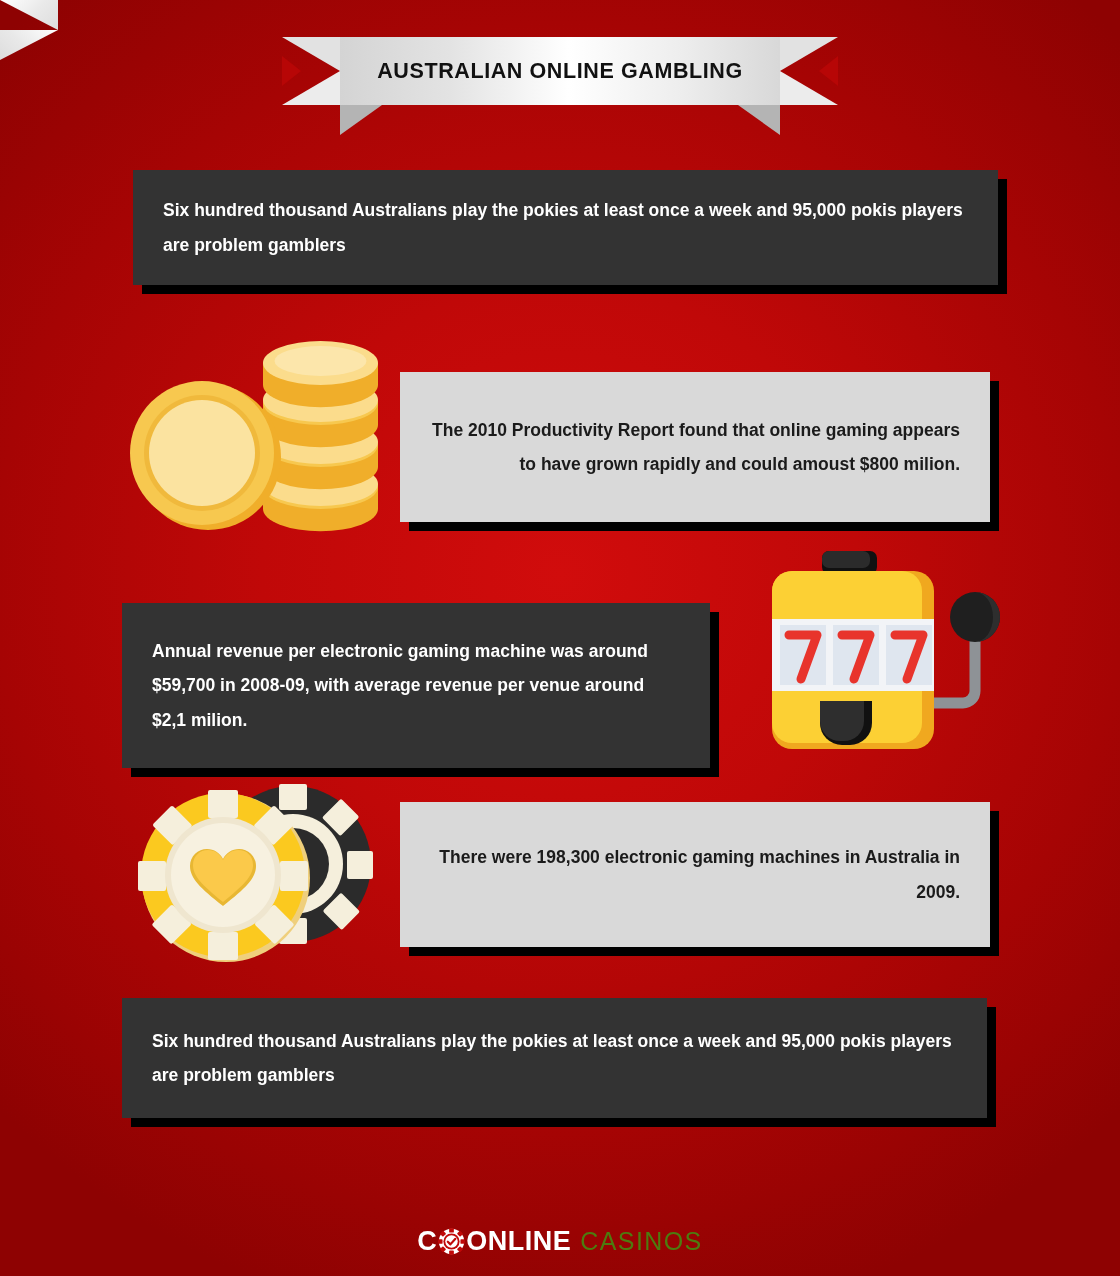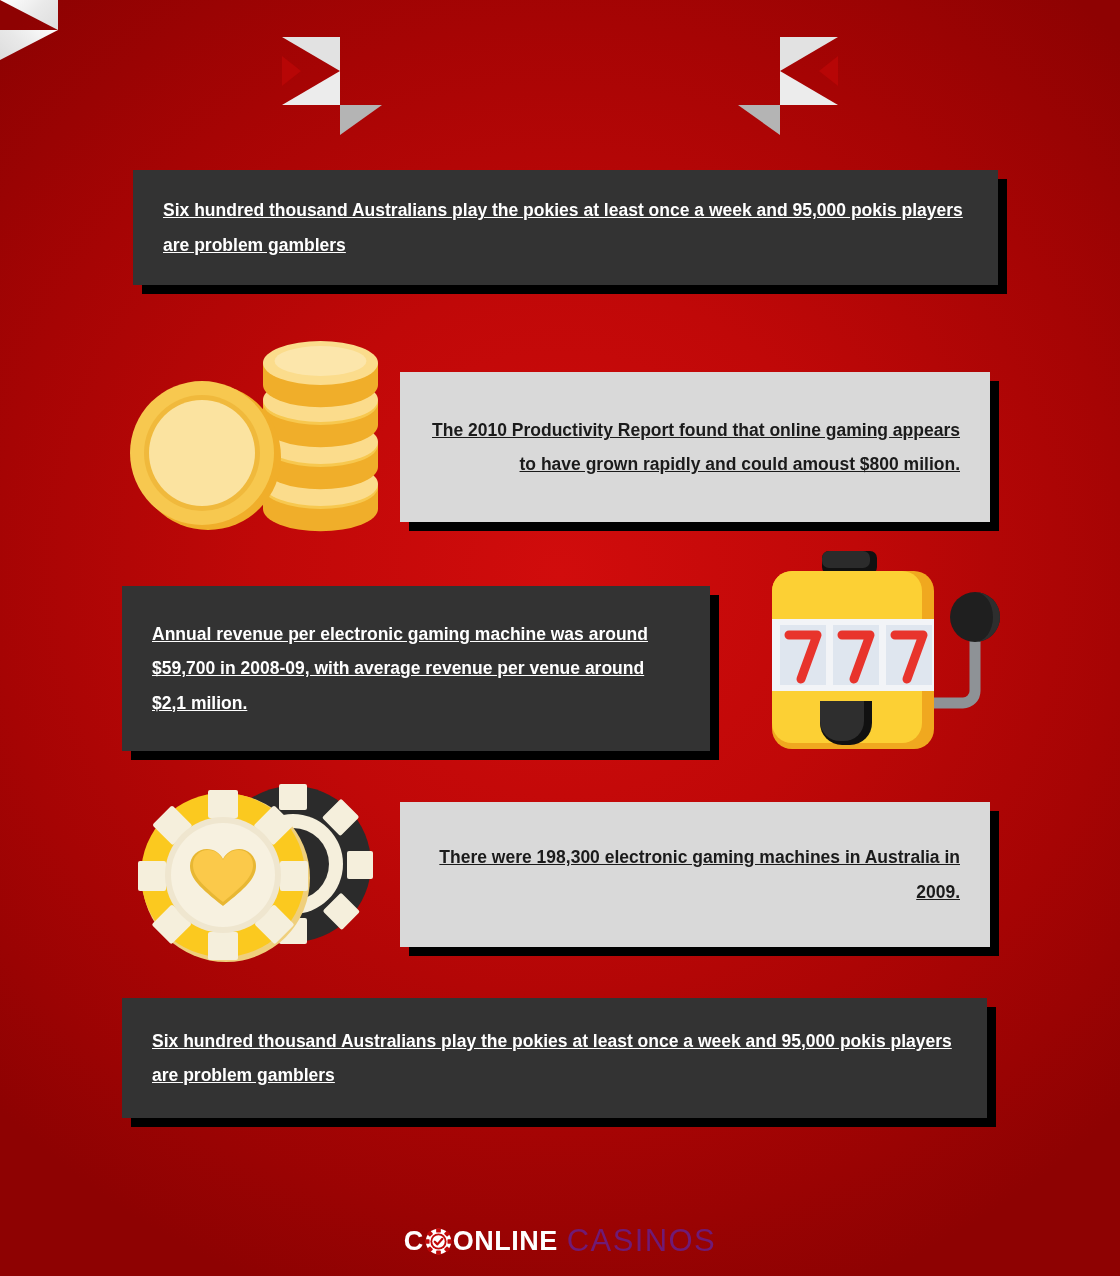--- a/index.html
+++ b/index.html
@@ -84,28 +84,28 @@
   
   .fact-box {
     position:absolute;
     box-shadow: 9px 9px 0 #000;
     display:flex; flex-direction:column; justify-content:center;
     padding:22px 30px;
   }
   .fact-box.dark { background:#333333; }
   .fact-box.light { background:#d9d9d9; }
   .fact-text {
-    font-size:17.5px; font-weight:bold; line-height:1.95;text-decoration:underline;
+    font-size:17.5px; font-weight:bold; line-height:1.95;
   }
   .dark .fact-text { color:#ffffff; }
   .light .fact-text { color:#1b1b1b; text-align:right; }
 
   #box-1 { left:133px; top:170px; width:865px; height:115px; }
   #box-2 { left:400px; top:372px; width:590px; height:150px; padding:26px 30px; }
-  #box-3 { left:122px; top:586px; width:588px; height:165px; }
+  #box-3 { left:122px; top:603px; width:588px; height:165px; }
   #box-4 { left:400px; top:802px; width:590px; height:145px; padding:32px 30px; }
   #box-5 { left:122px; top:998px; width:865px; height:120px; }
 
   
   #coins { position:absolute; left:128px; top:335px; width:262px; height:200px; }
 
   
   #slot { position:absolute; left:758px; top:545px; width:245px; height:210px; }
 
   
@@ -114,41 +114,44 @@
   
   #footer-logo {
     position:absolute; left:0; top:1218px; width:1120px; height:46px;
     display:flex; align-items:center; justify-content:center; gap:9px;
   }
   .logo-word { display:flex; align-items:center; }
   #logo-correct-a, #logo-correct-b {
     font-size:27px; font-weight:bold; color:#ffffff; letter-spacing:0.5px;
   }
   #logo-casinos {
-    font-size:31px; font-weight:300; color:#701a75; letter-spacing:1.4px;
+    font-size:25px; font-weight:300; color:#4d7c0f; letter-spacing:1.4px;
   }
   .chip-o { width:27px; height:27px; margin:0 1px; }
 </style>
 </head>
 <body>
 
 <div id="banner">
   <div class="ribbon-tail tail-l-top"></div>
   <div class="ribbon-tail tail-l-bot"></div>
   <div class="tail-l-fold"></div>
   <div class="ribbon-tail notch-l"></div>
 
   <div class="ribbon-tail tail-r-top"></div>
   <div class="ribbon-tail tail-r-bot"></div>
   <div class="tail-r-fold"></div>
   <div class="ribbon-tail notch-r"></div>
 
   <div class="fold-shadow-l"></div>
   <div class="fold-shadow-r"></div>
 
+  <div id="banner-band">
+    <span id="banner-title">AUSTRALIAN ONLINE GAMBLING</span>
+  </div>
 </div>
 
 <div class="fact-box dark" id="box-1">
   <span class="fact-text">Six hundred thousand Australians play the pokies at least once a week and 95,000 pokis players are problem gamblers</span>
 </div>
 
 <div class="fact-box light" id="box-2">
   <span class="fact-text">The 2010 Productivity Report found that online gaming appears to have grown rapidly and could amoust $800 milion.</span>
 </div>
 

